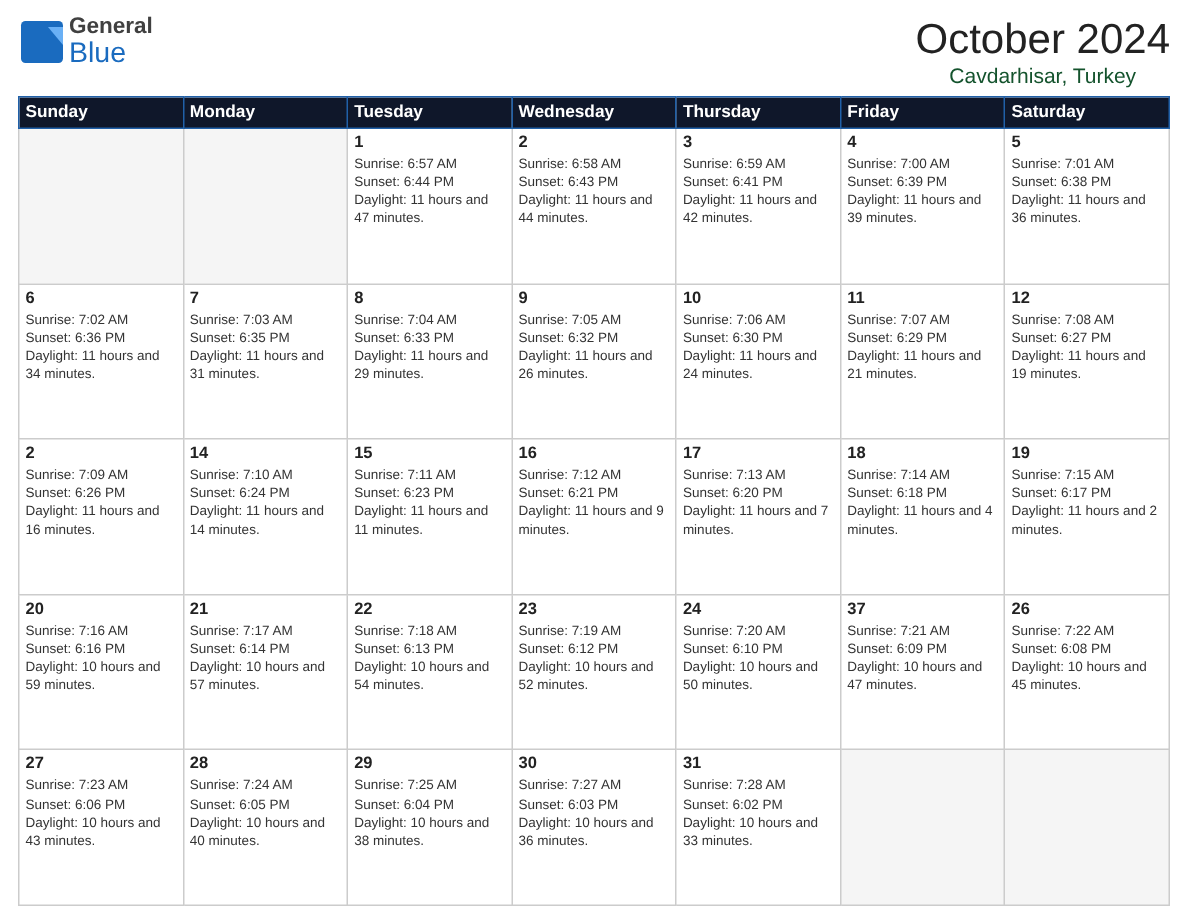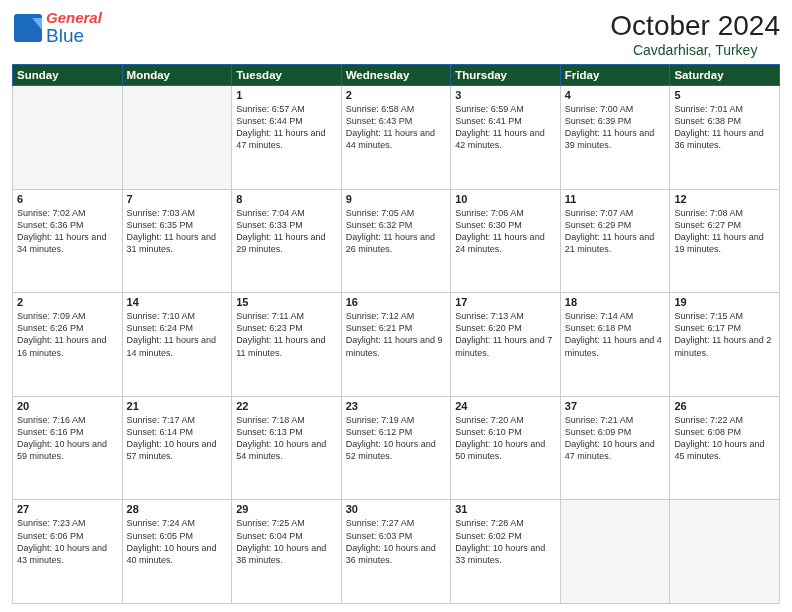--- a/index.html
+++ b/index.html
@@ -46,21 +46,21 @@
       color: #14532d;
       text-align: center;
     }
     .calendar {
       flex: 1;
       border-collapse: collapse;
       width: 100%;
       table-layout: fixed;
     }
     .calendar th {
-      background-color: #14532d;
+      background-color: #0f172a;
       color: #fff;
       font-size: 11.5px;
       font-weight: bold;
       padding: 4px 4px;
       text-align: left;
       border: 1px solid #2060a8;
     }
     .calendar td {
       border: 1px solid #ccc;
       vertical-align: top;
@@ -91,21 +91,21 @@
 <div class="container">
   <div class="header">
     <div class="logo">
       <div class="logo-row">
         <svg width="32" height="32" viewBox="0 0 32 32">
           <rect x="2" y="2" width="28" height="28" rx="3" fill="#1a6bbf"></rect>
           <polygon points="20,6 30,6 30,18" fill="#6ab0f5"></polygon>
           <rect x="2" y="2" width="28" height="28" rx="3" fill="none" stroke="#1a6bbf" stroke-width="0"></rect>
         </svg>
         <div style="display:flex;flex-direction:column;line-height:1.05;">
-          <span style="font-size:15px;font-weight:bold;color:#ef4444;font-style:italic;">General</span>
+          <span style="font-size:15px;font-weight:bold;color:#404040;">General</span>
           <span style="font-size:19px;font-weight:normal;color:#1a6bbf;">Blue</span>
         </div>
       </div>
     </div>
     <div class="title-block">
       <div class="month-title">October 2024</div>
       <div class="location">Cavdarhisar, Turkey</div>
     </div>
   </div>
 

